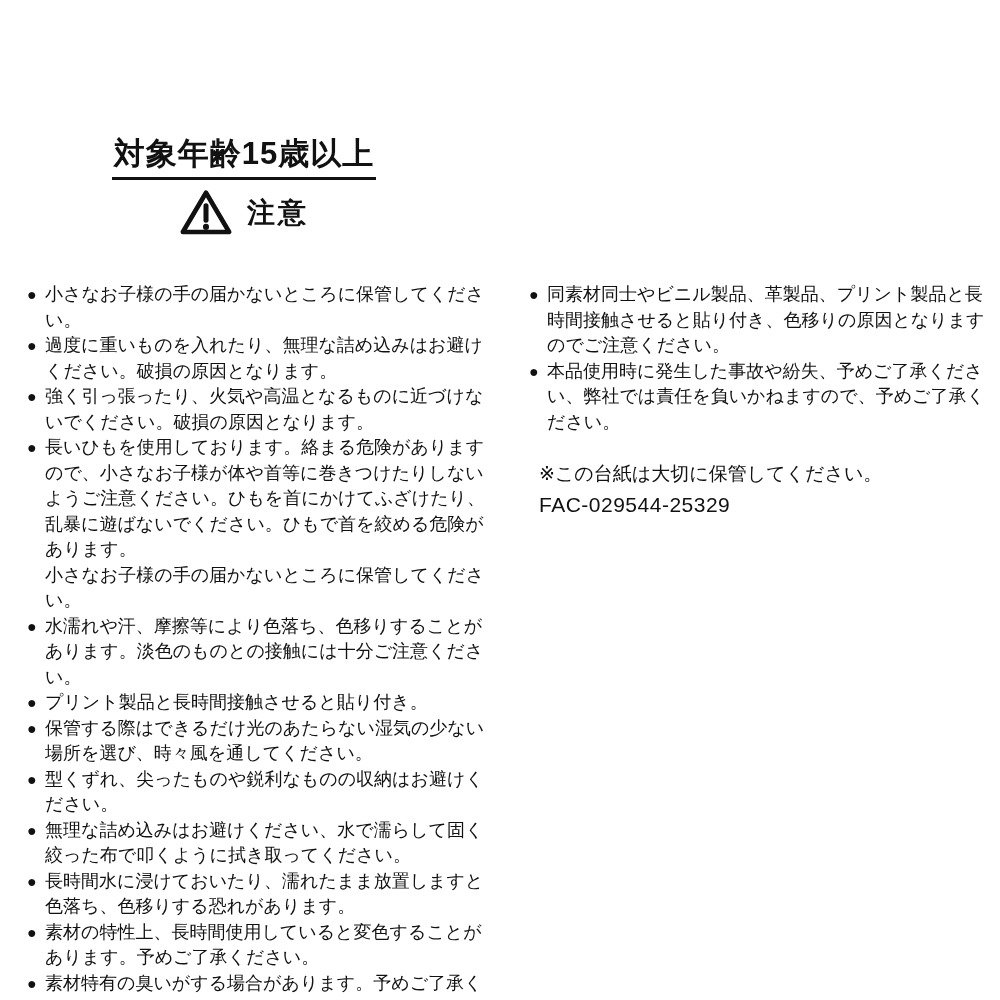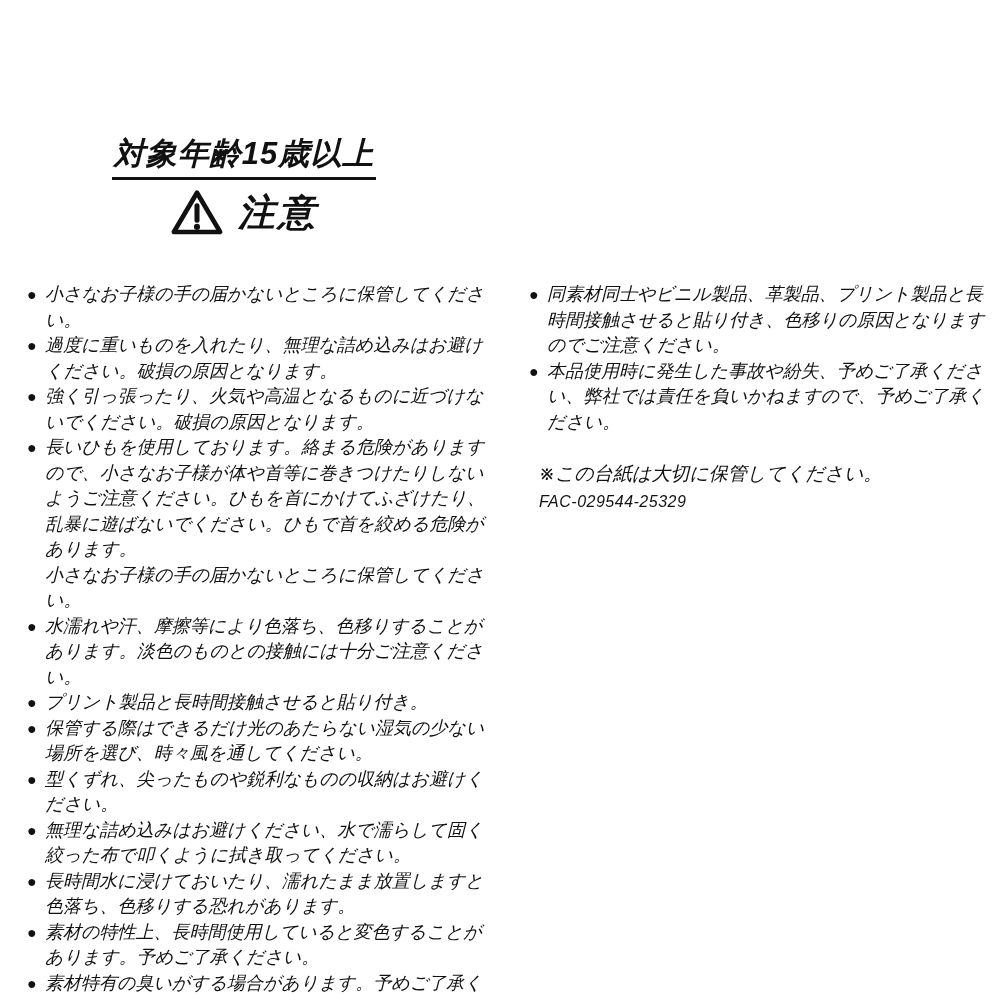--- a/index.html
+++ b/index.html
@@ -8,21 +8,20 @@
     background: #ffffff;
   }
   .page {
     position: relative;
     width: 1000px;
     height: 1000px;
     background: #ffffff;
     font-family: "Liberation Sans", "DejaVu Sans", sans-serif;
     color: #111111;
     overflow: hidden;
-    font-style: italic;
     -webkit-font-smoothing: antialiased;
   }
   
   .header {
     position: absolute;
     left: 112px;
     top: 136px;
     width: 264px;
     text-align: center;
   }
@@ -46,21 +45,21 @@
     margin-top: 9px;
     display: flex;
     align-items: center;
     justify-content: center;
     gap: 14px;
   }
   .warn-svg {
     display: block;
   }
   .caution-text {
-    font-size: 37px;
+    font-size: 28px;
     font-weight: 600;
     letter-spacing: 3px;
     line-height: 1;
   }
   
   .col {
     position: absolute;
     top: 282px;
   }
   .col-left  { left: 27px;  width: 468px; }
@@ -90,21 +89,21 @@
   .note-block {
     margin-top: 26px;
     padding-left: 10px;
   }
   .keep-note {
     font-size: 19px;
     line-height: 1.4;
   }
   .product-code {
     margin-top: 5px;
-    font-size: 16px;
+    font-size: 21px;
     letter-spacing: 0.5px;
     font-weight: 400;
   }
 </style>
 </head>
 <body>
 
 <div class="page">
 
   <div class="header">

